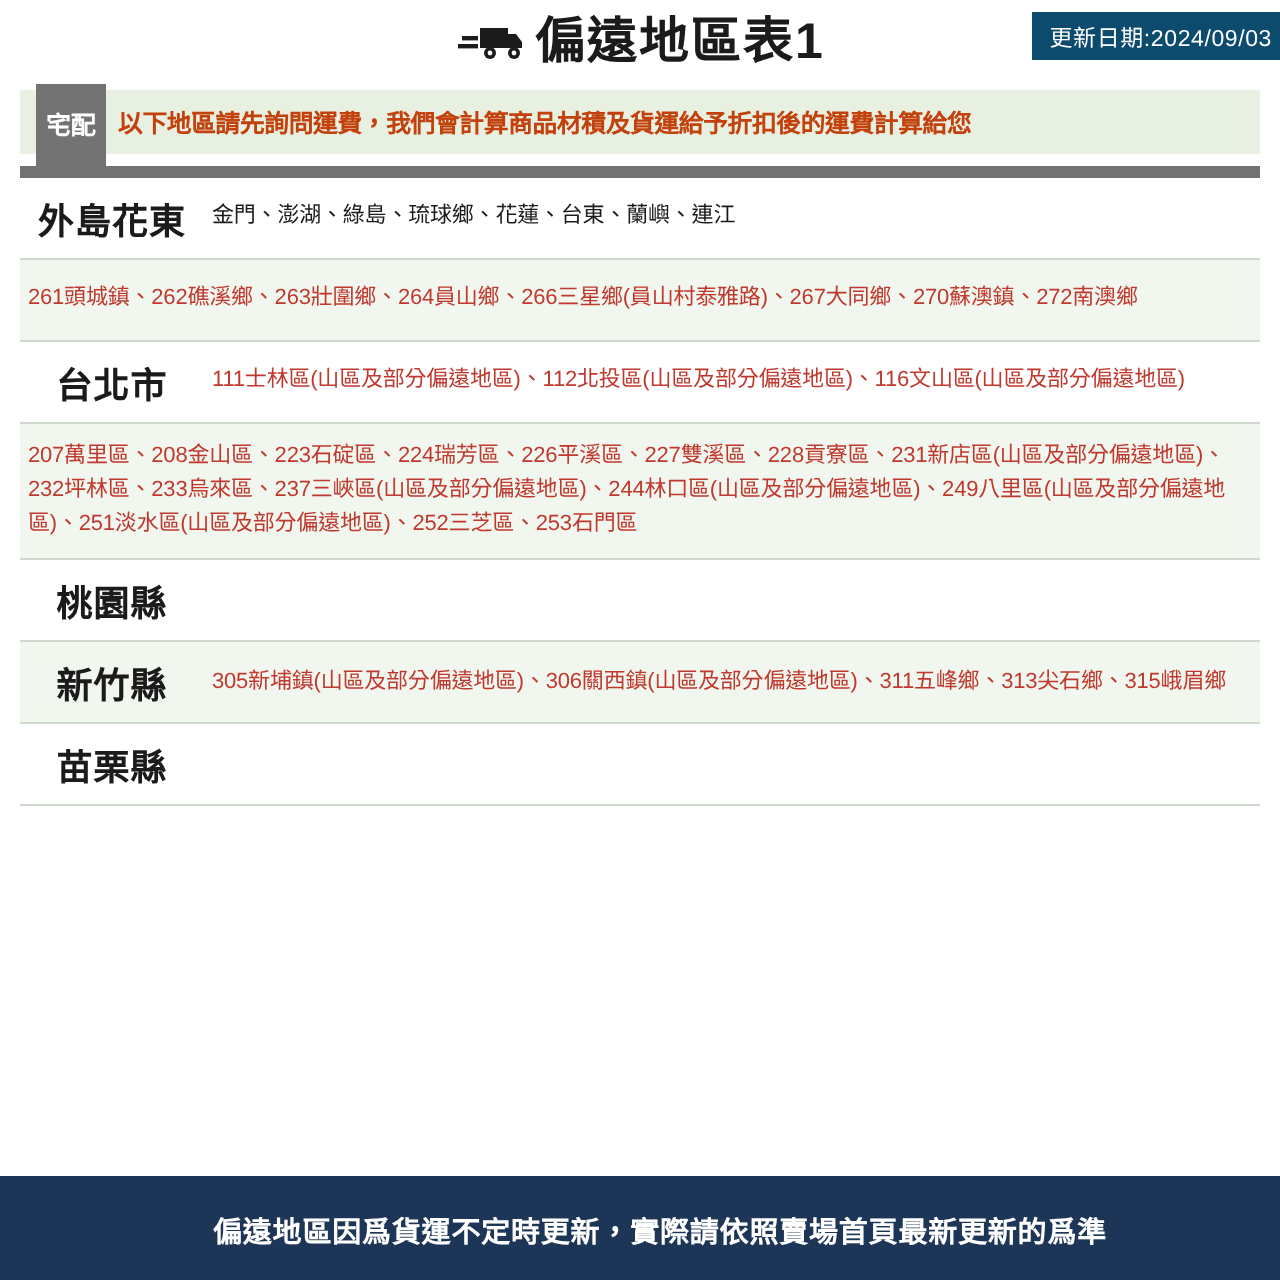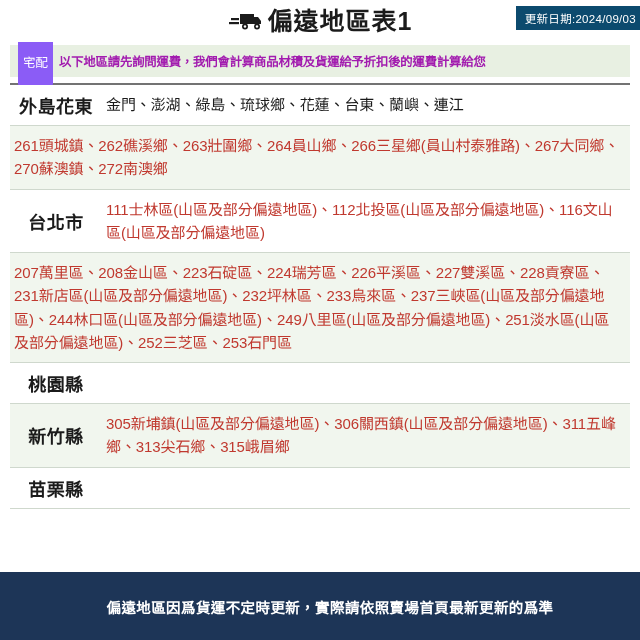--- a/index.html
+++ b/index.html
@@ -63,41 +63,41 @@
   .notice {
     margin: 3px 10px 6px 10px;
     background: #e8f0e2;
     display: flex;
     align-items: center;
     padding: 7px 8px;
     box-sizing: border-box;
     height: 32px;
   }
   .notice-tag {
-    background: #8b5cf6;
+    background: #737373;
     color: #ffffff;
     font-size: 12.5px;
-    font-weight: normal;
+    font-weight: bold;
     padding: 14px 5px;
     margin-right: 6px;
     white-space: nowrap;
     border-radius: 1px;
   }
   .notice-text {
     font-size: 12.4px;
-    color: #a21caf;
+    color: #c2410c;
     font-weight: bold;
     letter-spacing: -0.2px;
     white-space: nowrap;
   }
 
   
   .table {
     margin: 0 10px;
-    border-top: 2px solid #737373;
+    border-top: 6px solid #737373;
   }
   .row {
     display: flex;
     align-items: stretch;
     border-bottom: 1px solid #cfd8cd;
     min-height: 40px;
   }
   .row.alt {
     background: #f1f6ee;
   }
@@ -116,39 +116,39 @@
     letter-spacing: 0.5px;
     padding: 6px 2px;
     box-sizing: border-box;
   }
   .row-content {
     flex: 1 1 auto;
     display: flex;
     align-items: center;
     padding: 8px 8px 8px 4px;
     box-sizing: border-box;
-    font-size: 15px;
+    font-size: 11px;
     line-height: 1.55;
     color: #1b1b1b;
     letter-spacing: -0.1px;
   }
   .row-content.black {
     color: #1b1b1b;
   }
   .row-content.red {
     color: #c0392f;
   }
 
   
   .footer {
     position: absolute;
     left: 0;
     right: 0;
     bottom: 0;
-    height: 68px;
+    height: 52px;
     background: #1d3557;
     display: flex;
     align-items: center;
     justify-content: center;
     padding-left: 20px;
   }
   .footer-text {
     color: #ffffff;
     font-size: 14.5px;
     font-weight: bold;

